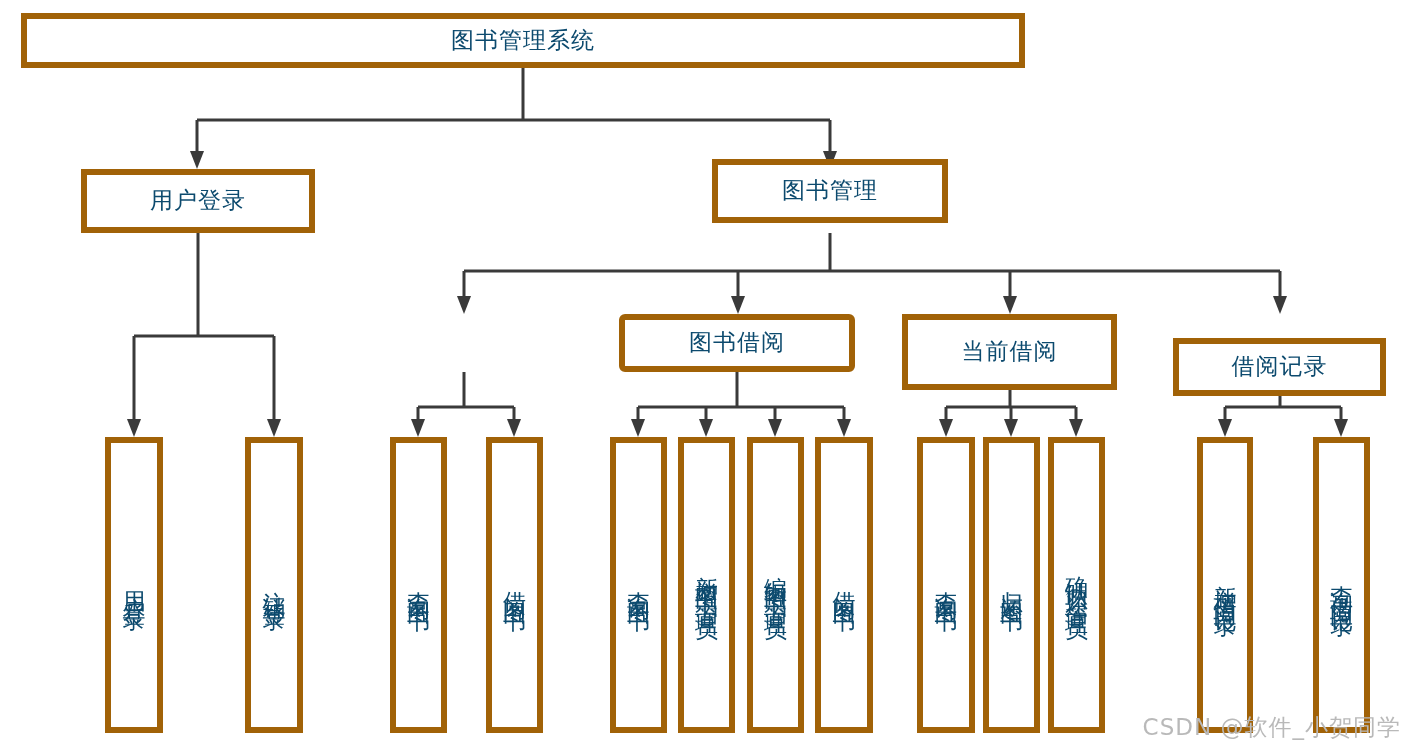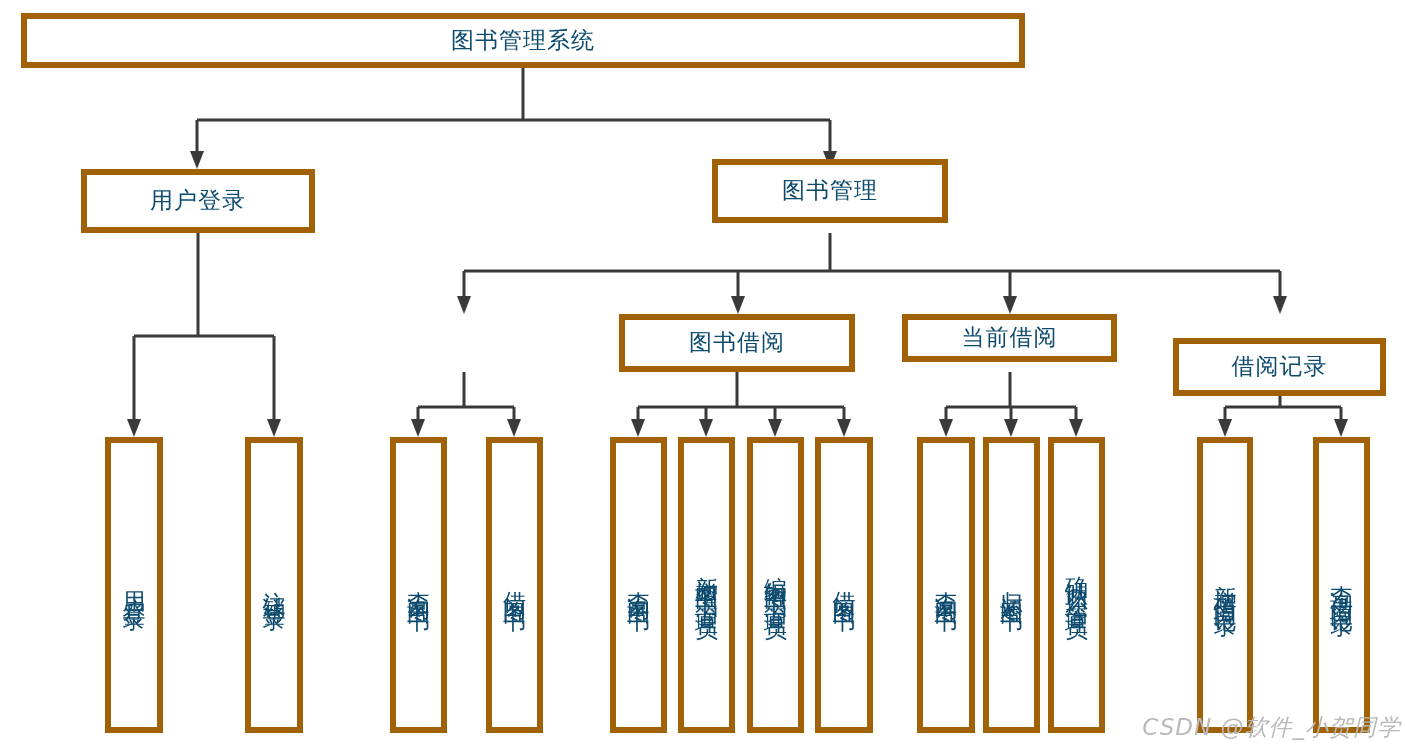--- a/index.html
+++ b/index.html
@@ -43,21 +43,20 @@
     line-height: 1;
   }
   .watermark {
     position: absolute;
     right: 4px;
     bottom: 4px;
     font-size: 23px;
     color: #b9b9b9;
     letter-spacing: 1px;
     white-space: nowrap;
-    font-style: italic;
   }
 </style>
 </head>
 <body>
 
 <div class="canvas">
 
   <svg class="connector-layer" viewBox="0 0 1405 747" xmlns="http://www.w3.org/2000/svg">
     <g stroke="#3a3a3a" stroke-width="3" fill="none">
 
@@ -102,24 +101,24 @@
     <span>图书管理系统</span>
   </div>
 
   <div class="box" style="left:81px; top:169px; width:234px; height:64px;">
     <span>用户登录</span>
   </div>
   <div class="box" style="left:712px; top:159px; width:236px; height:64px;">
     <span>图书管理</span>
   </div>
 
-  <div class="box" style="left:619px; top:314px; width:236px; height:58px;">
+  <div class="box" style="left:619px; top:314px; width:236px; height:58px;border-radius:6px;">
     <span>图书借阅</span>
   </div>
-  <div class="box" style="left:902px; top:314px; width:215px; height:48px;">
+  <div class="box" style="left:902px; top:314px; width:215px; height:76px;">
     <span>当前借阅</span>
   </div>
   <div class="box" style="left:1173px; top:314px; width:213px; height:58px;margin-top:24px;">
     <span>借阅记录</span>
   </div>
 
   <div class="box vbox" style="left:105px; top:437px; width:58px; height:296px;">
     <span>用户登录</span>
   </div>
   <div class="box vbox" style="left:245px; top:437px; width:58px; height:296px;">

